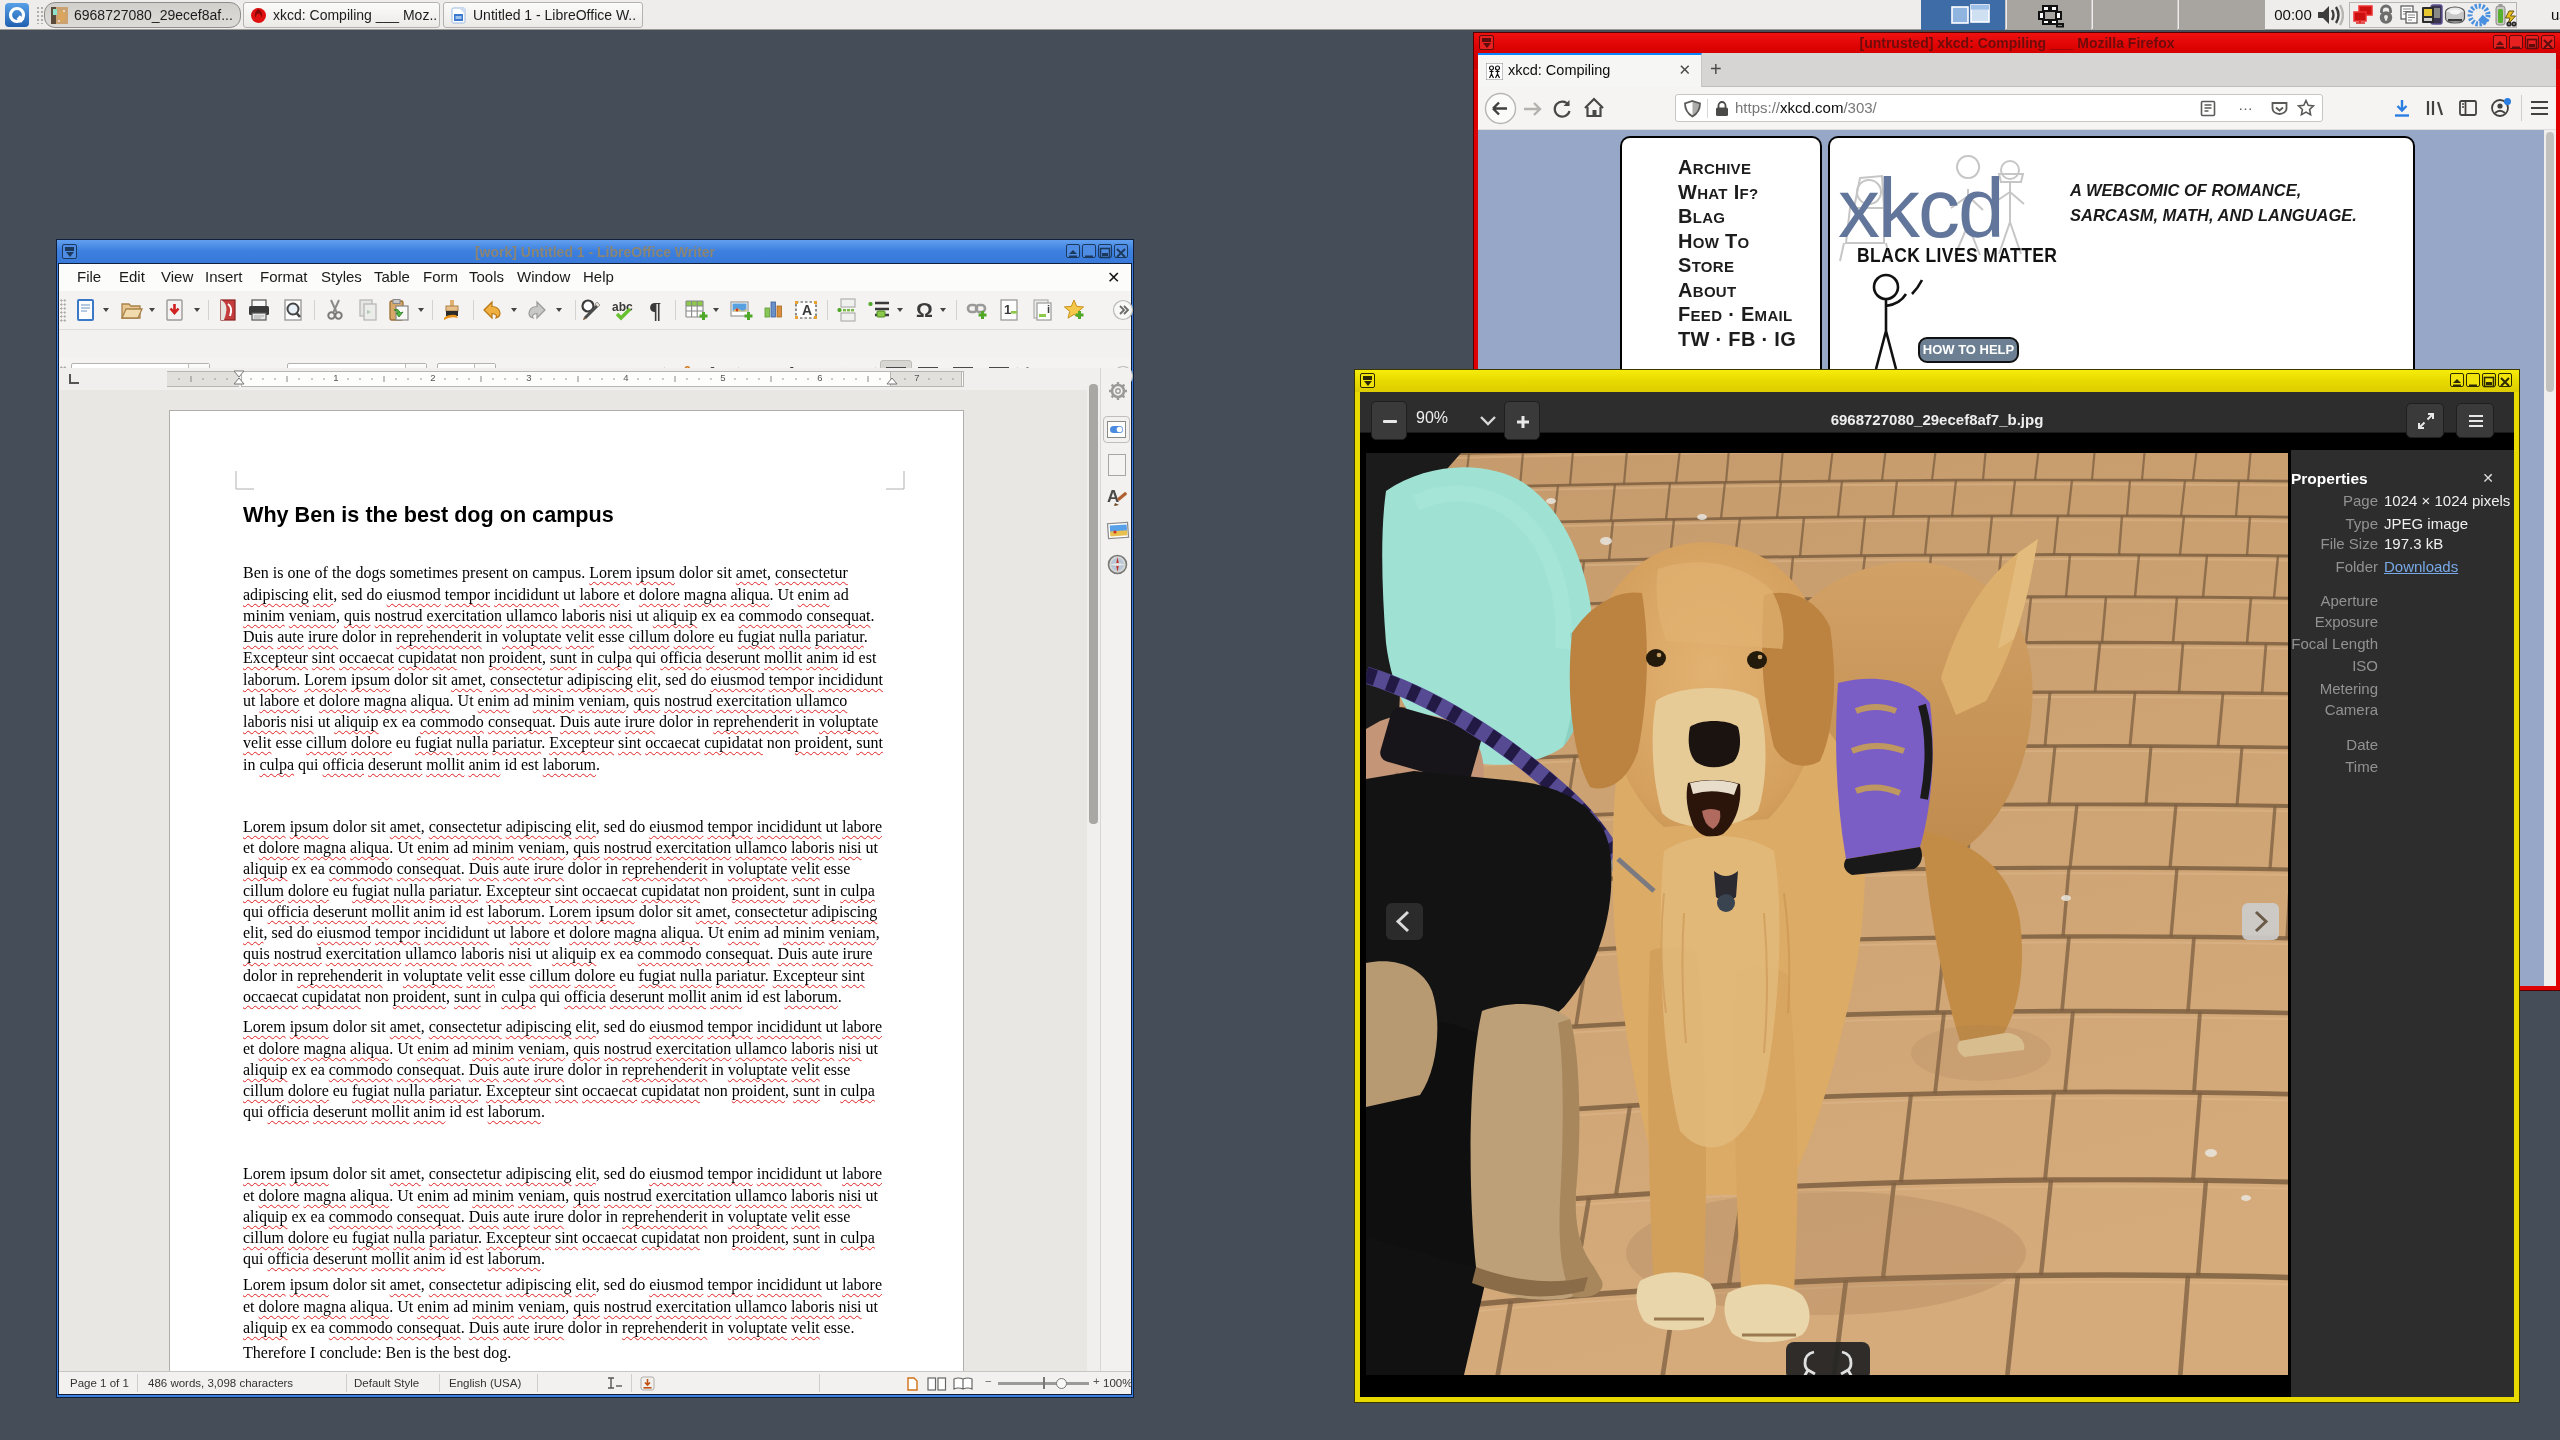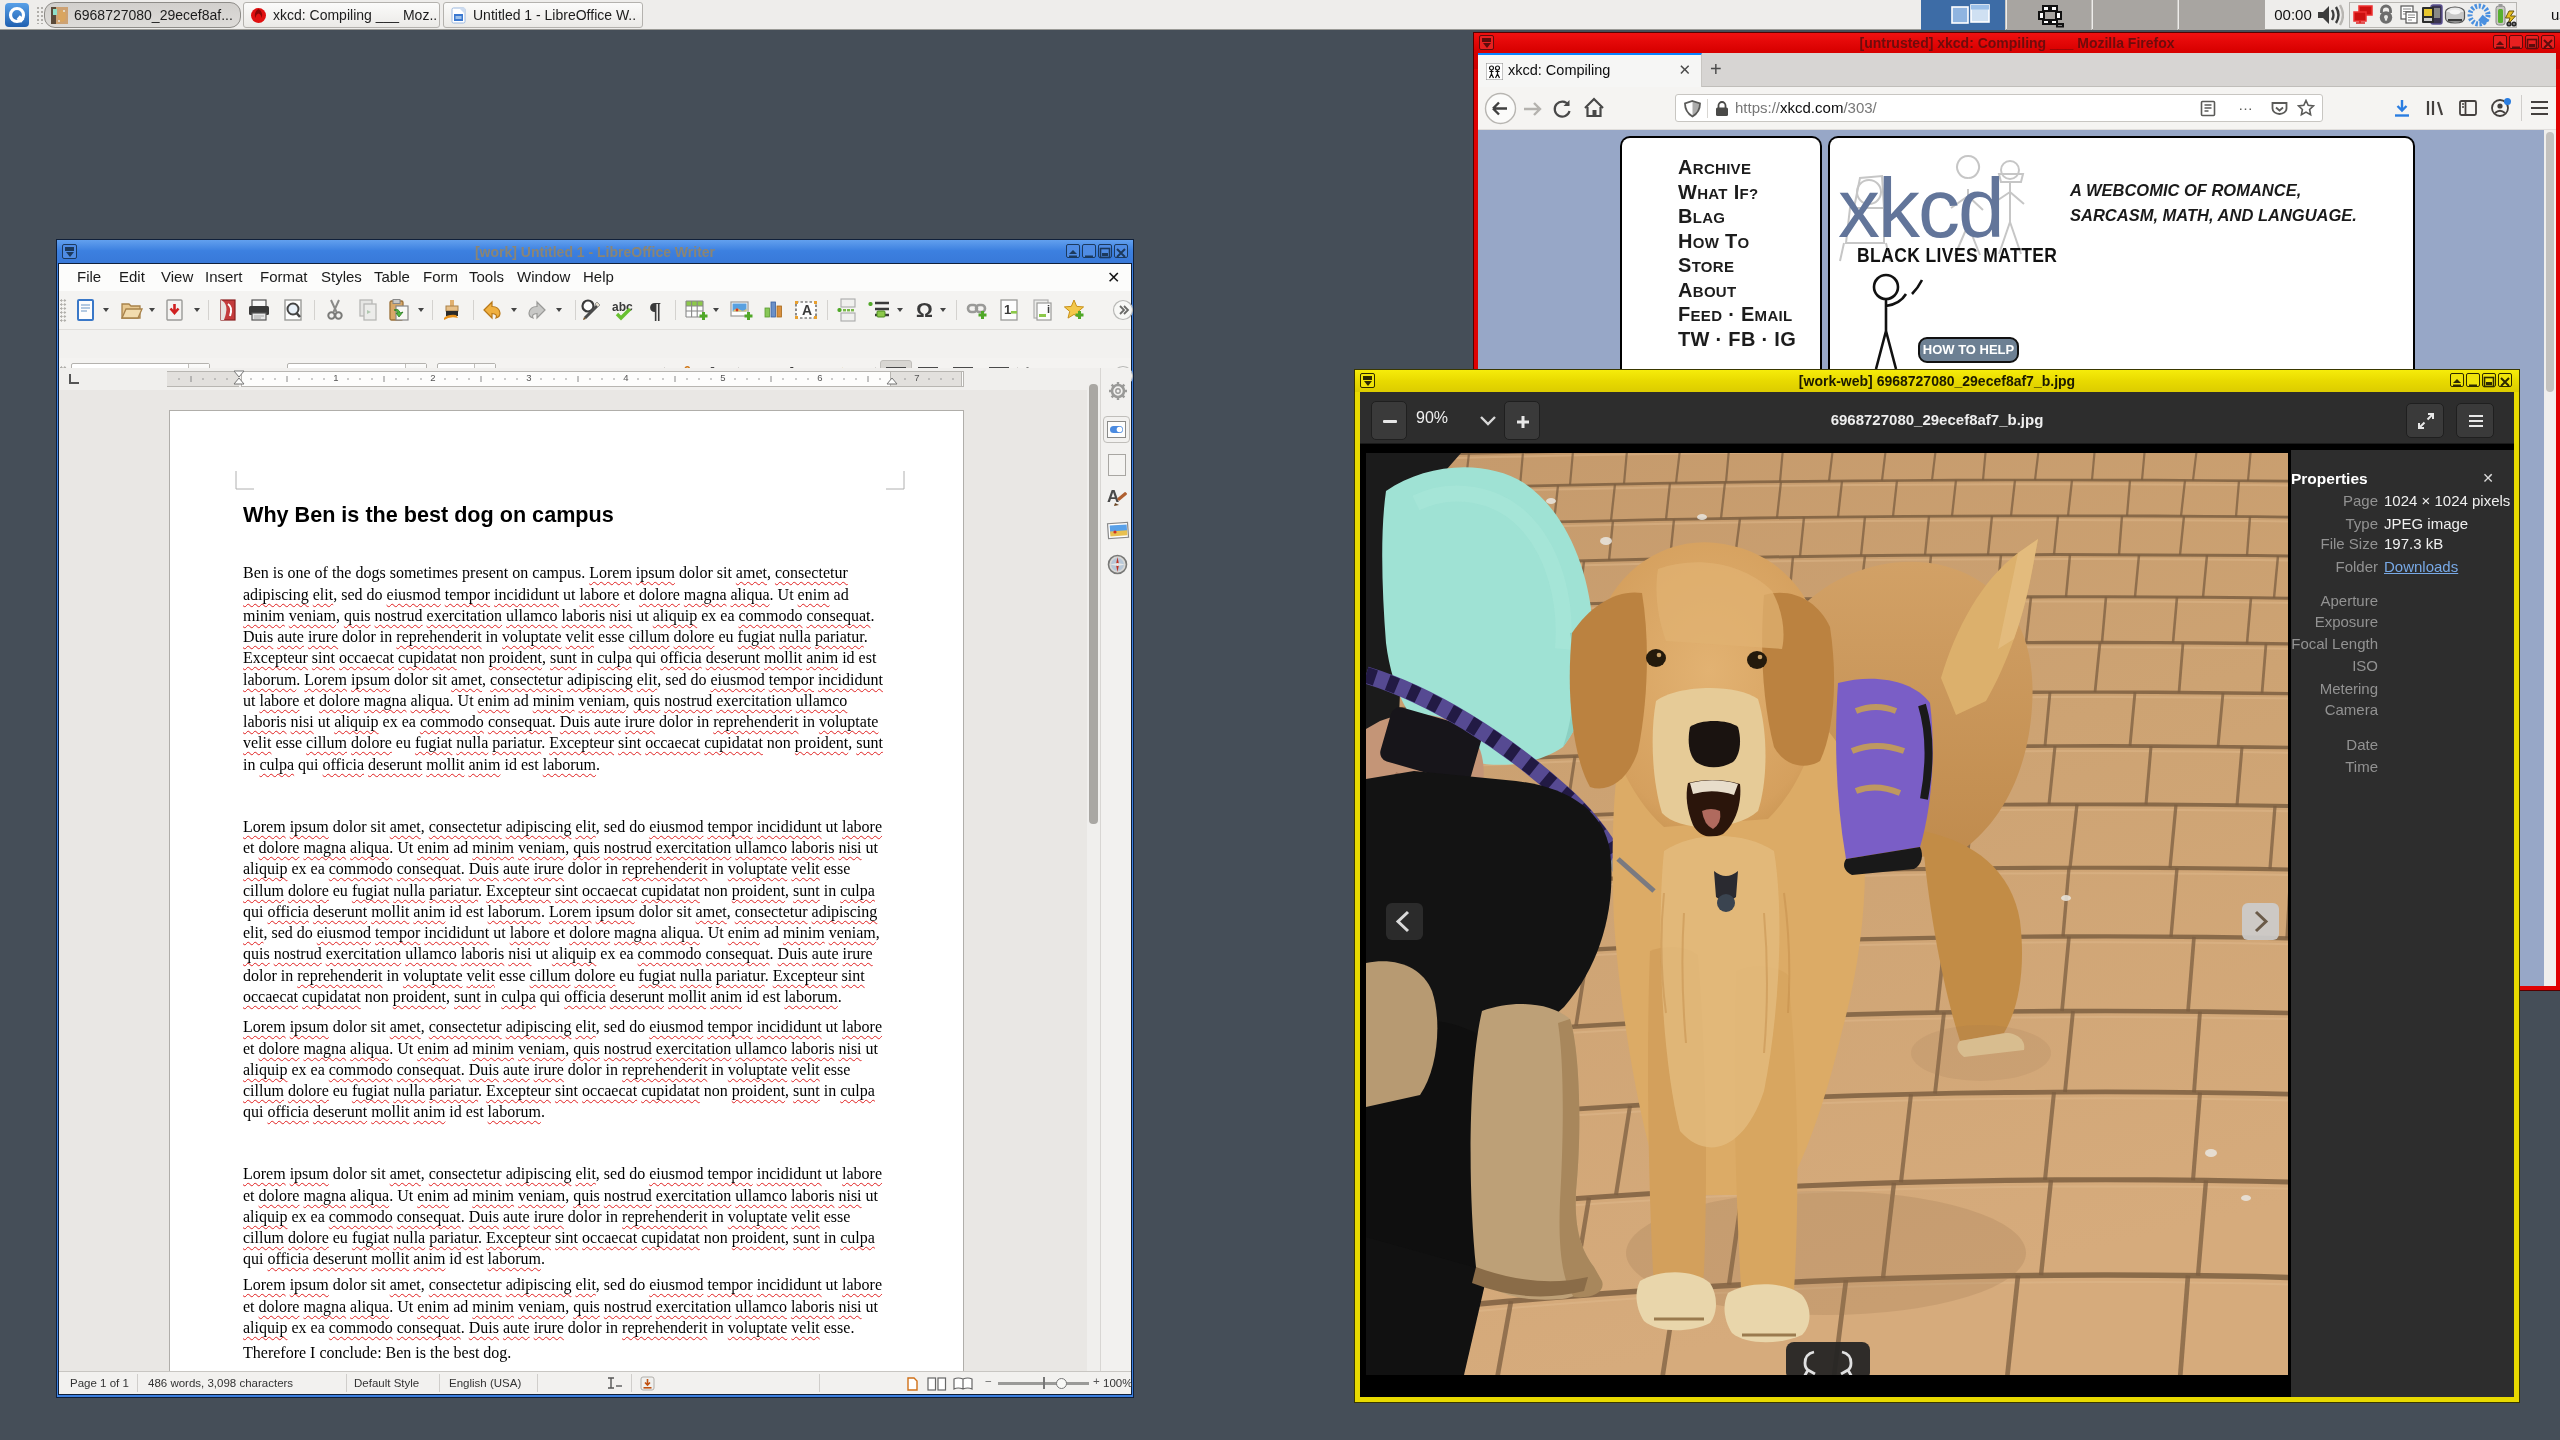--- a/index.html
+++ b/index.html
@@ -87,21 +87,21 @@
 #xtag { position:absolute; left:240px; top:40px; font-size:16.5px; font-weight:bold; font-style:italic; color:#1a1a1a; line-height:25px; }
 #xblm { position:absolute; left:27px; top:106px; font-size:17.5px; font-weight:bold; color:#111; letter-spacing:0.4px; transform:scaleY(1.12); transform-origin:0 0; }
 #xhelp { position:absolute; left:88px; top:199px; width:101px; height:26px; background:#6d8093; border:2.5px solid #111; border-radius:9px; color:#fff; font-weight:bold; font-size:13px; text-align:center; line-height:21px; white-space:nowrap; }
 
 
 #vw { left:1355px; top:370px; width:1164px; height:1032px; background:#e8da00; outline:1px solid #3a3800; }
 #vw-title { position:absolute; left:0; top:0; width:100%; height:22px;
   background:linear-gradient(#f6ec0a 0%, #e8da00 50%, #dccc00 100%); }
 #vw-title .txt { position:absolute; width:100%; text-align:center; top:3px; font-size:14px; font-weight:bold; color:#1c1a00; }
 #vw-body { position:absolute; left:5px; top:22px; width:1154px; height:1005px; background:#000; }
-#vw-tb { position:absolute; left:0; top:0; width:100%; height:52px; background:#2d2d2d; border-bottom:1px solid #1a1a1a; }
+#vw-tb { position:absolute; left:0; top:0; width:100%; height:41px; background:#2d2d2d; border-bottom:1px solid #1a1a1a; }
 .vbtn { position:absolute; background:#3a3a3a; border:1px solid #1f1f1f; border-radius:5px; }
 #vw-name { position:absolute; width:100%; text-align:center; top:19px; font-size:15px; font-weight:bold; color:#eee; }
 #photo { position:absolute; left:6px; top:61px; width:922px; height:922px; }
 #vw-panel { position:absolute; left:931px; top:58px; width:223px; height:947px; background:#2d2d2d; }
 #vw-panel .hd { position:absolute; left:0; top:20px; width:100%; text-align:left; font-size:15.5px; font-weight:bold; color:#ffffff; }
 #vw-panel .cl { position:absolute; right:20px; top:20px; color:#ddd; font-size:14px; }
 .prow { position:absolute; left:0; width:223px; height:20px; font-size:15px; white-space:nowrap; }
 .prow .lab { position:absolute; right:0; color:#929292; }
 .prow .val { position:absolute; left:8px; color:#f0f0f0; }
 a.dl { color:#78a9e6; text-decoration:underline; }
@@ -846,21 +846,20 @@
         </div>
     </div>
   </div>
 </div>
 <div id="vw" class="win">
   <div id="vw-title">
     <div style="position:absolute;left:5px;top:3px;width:15px;height:15px;border:1px solid #2e2a00;border-radius:2px;background:#f0e40a">
         <div style="position:absolute;left:2px;top:2px;width:9px;height:4px;background:#2e2a00"></div>
         <div style="position:absolute;left:3px;top:7px;border-left:4.5px solid transparent;border-right:4.5px solid transparent;border-top:5px solid #2e2a00"></div>
       </div>
-    <div class="txt">[work-web] 6968727080_29ecef8af7_b.jpg</div>
     <div class="tbtn" style="top:3px;left:1095px;border-color:#2e2a00;background:#f0e40a"><svg width="12" height="12" viewBox="0 0 12 12">
           <path d="M2 7 L6 3 L10 7z" fill="#2e2a00"></path>
           <rect x="2" y="8.5" width="8" height="1.8" fill="#2e2a00"></rect>
         </svg></div>
     <div class="tbtn" style="top:3px;left:1111px;border-color:#2e2a00;background:#f0e40a"><svg width="12" height="12" viewBox="0 0 12 12">
           <rect x="2" y="8.5" width="8" height="2" fill="#2e2a00"></rect>
         </svg></div>
     <div class="tbtn" style="top:3px;left:1127px;border-color:#2e2a00;background:#f0e40a"><svg width="12" height="12" viewBox="0 0 12 12">
           <rect x="1.5" y="1.5" width="9" height="9" fill="none" stroke="#2e2a00" stroke-width="1.6"></rect>
           <rect x="3" y="6" width="6" height="3.2" fill="#2e2a00"></rect>

